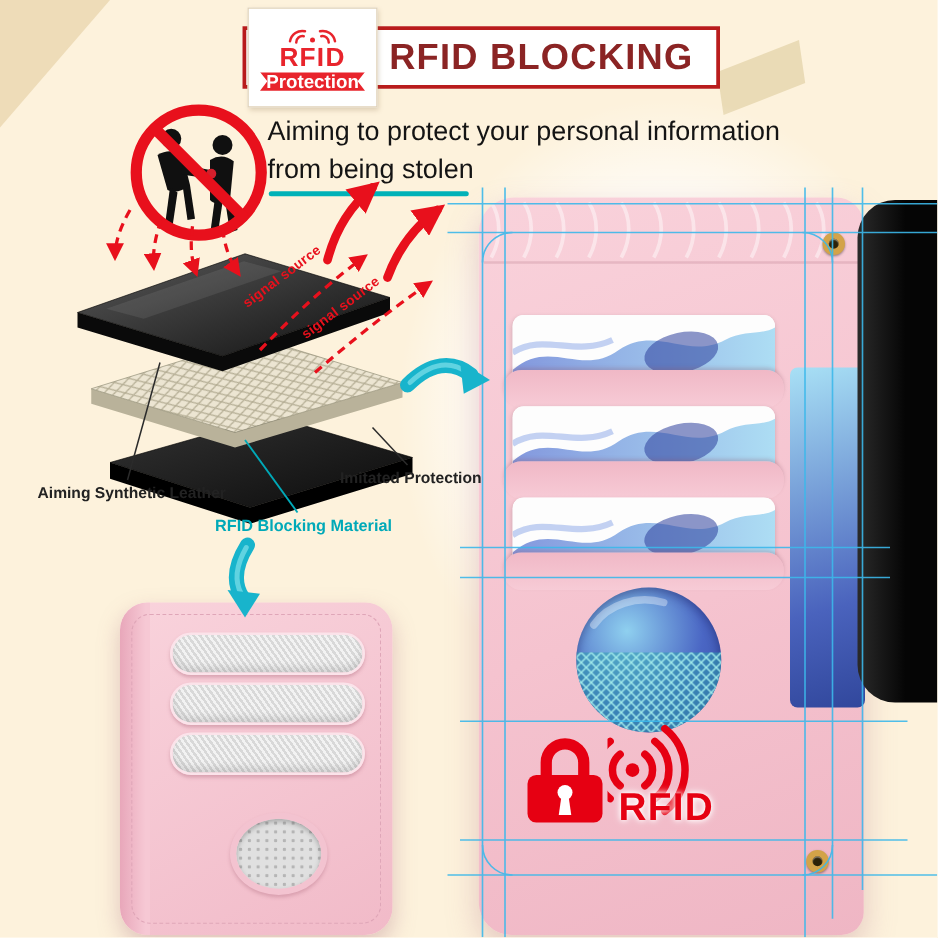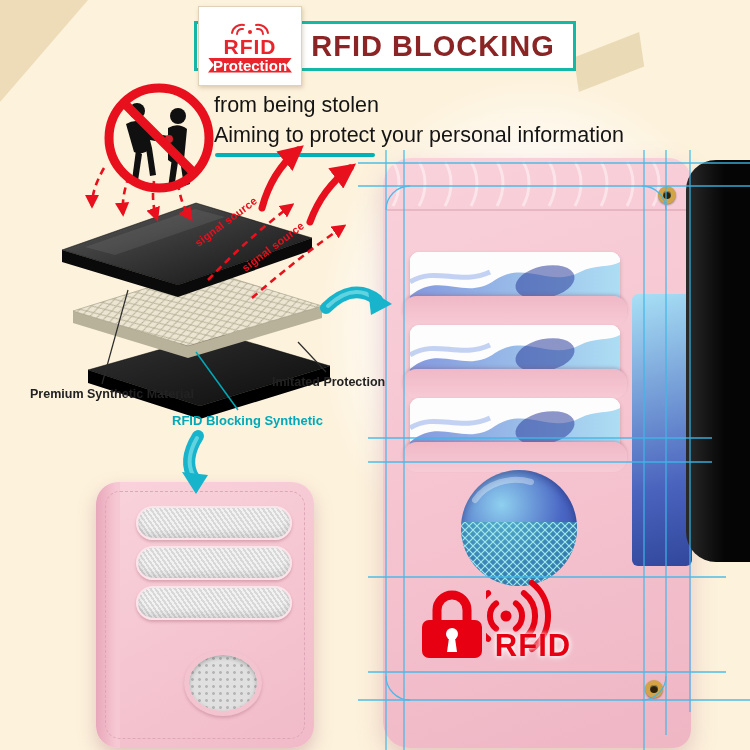--- a/index.html
+++ b/index.html
@@ -9,21 +9,21 @@
     font-family:"Liberation Sans", sans-serif;
   }
   .abs{position:absolute;}
 
   
   #fold-corner{left:0;top:0;width:0;height:0;border-top:102px solid #eedcb8;border-right:88px solid transparent;z-index:0;}
   #fold-right{left:576px;top:44px;width:66px;height:36px;background:#eadbb6;transform:skewY(-14deg) rotate(-8deg);z-index:0;}
   #white-glow{left:318px;top:78px;width:432px;height:505px;background:radial-gradient(closest-side,#ffffff 55%,rgba(255,255,255,0) 100%);z-index:1;}
 
   
-  #banner{left:194px;top:21px;width:382px;height:50px;background:#ffffff;border:3px solid #14b8a6;box-sizing:border-box;display:flex;align-items:center;justify-content:center;padding-left:96px;z-index:5;}
+  #banner{left:194px;top:21px;width:382px;height:50px;background:#ffffff;border:3px solid #b91c1c;box-sizing:border-box;display:flex;align-items:center;justify-content:center;padding-left:96px;z-index:5;}
   #banner-title{font-size:29px;font-weight:800;color:#8b2424;letter-spacing:1px;white-space:nowrap;}
 
   
   #rfid-badge{left:198px;top:6px;width:102px;height:78px;background:#ffffff;border:1px solid #e0d2b8;box-shadow:1px 2px 4px rgba(120,90,50,.25);display:flex;flex-direction:column;align-items:center;justify-content:center;gap:1px;z-index:6;}
   #badge-brand{font-size:21px;font-weight:800;color:#e8242c;letter-spacing:1px;line-height:20px;}
   #badge-ribbon{width:84px;height:15px;background:#e8242c;color:#fff;font-size:15px;font-weight:700;text-align:center;line-height:15px;clip-path:polygon(0 0,100% 0,93% 50%,100% 100%,0 100%,7% 50%);}
 
   
   #tagline{left:214px;top:90px;width:520px;font-size:21.5px;line-height:30px;color:#141414;z-index:4;}
   #tagline-underline{left:215px;top:153px;width:160px;height:3.5px;background:#00b2b8;border-radius:2px;z-index:4;}
@@ -151,22 +151,22 @@
         <path d="M40,13 A10,10 0 0 0 28,5"></path>
           <path d="M35,14 A5,5 0 0 0 29,9"></path>
       </g>
       <circle cx="22" cy="12" r="2" fill="#e8242c"></circle>
     </svg>
     <div id="badge-brand">RFID</div>
     <div id="badge-ribbon">Protection</div>
   </div>
 
   <div class="abs" id="tagline">
+    <div>Aiming to protect your personal information</div>
     <div>from being stolen</div>
-    <div>Aiming to protect your personal information</div>
   </div>
   <div class="abs" id="tagline-underline"></div>
 
   <div class="abs" id="case-pink">
     <svg width="308" height="60">
       <g stroke="rgba(255,255,255,.45)" stroke-width="3" fill="none">
         <path d="M10,4 C18,16 18,34 10,48"></path>
           <path d="M36,4 C44,16 44,34 36,48"></path>
         <path d="M62,4 C70,16 70,34 62,48"></path>
           <path d="M88,4 C96,16 96,34 88,48"></path>
@@ -305,23 +305,23 @@
       <polygon points="392,304 368,289 371,315" fill="#18b4cc"></polygon>
     </g>
 
     <g>
       <path d="M198,436 C188,452 186,466 194,478" stroke="#18b4cc" stroke-width="12" fill="none" stroke-linecap="round"></path>
       <path d="M197,438 C189,452 187,464 193,475" stroke="#7fe0ea" stroke-width="4" fill="none" stroke-linecap="round" opacity=".7"></path>
       <polygon points="196,494 182,472 208,475" fill="#18b4cc"></polygon>
     </g>
   </svg>
 
-  <div class="abs diag-label" id="label-leather">Premium Synthetic Material</div>
+  <div class="abs diag-label" id="label-leather">Aiming Synthetic Leather</div>
   <div class="abs diag-label" id="label-microfiber">Imitated Protection</div>
-  <div class="abs diag-label" id="label-rfid">RFID Blocking Synthetic</div>
+  <div class="abs diag-label" id="label-rfid">RFID Blocking Material</div>
   <div class="abs signal-text" id="signal-upper">signal source</div>
   <div class="abs signal-text" id="signal-lower">signal source</div>
 
   <svg class="abs" id="lock-icon" width="72" height="82">
     <path d="M21,42 V30 a15,15 0 0 1 30,0 V42" fill="none" stroke="#e60012" stroke-width="9"></path>
     <rect x="6" y="40" width="60" height="38" rx="7" fill="#e60012"></rect>
     <circle cx="36" cy="54" r="6" fill="#fff"></circle>
     <path d="M33,58 h6 l2,14 h-10 Z" fill="#fff"></path>
   </svg>
   <svg class="abs" id="waves-icon" width="100" height="92">

